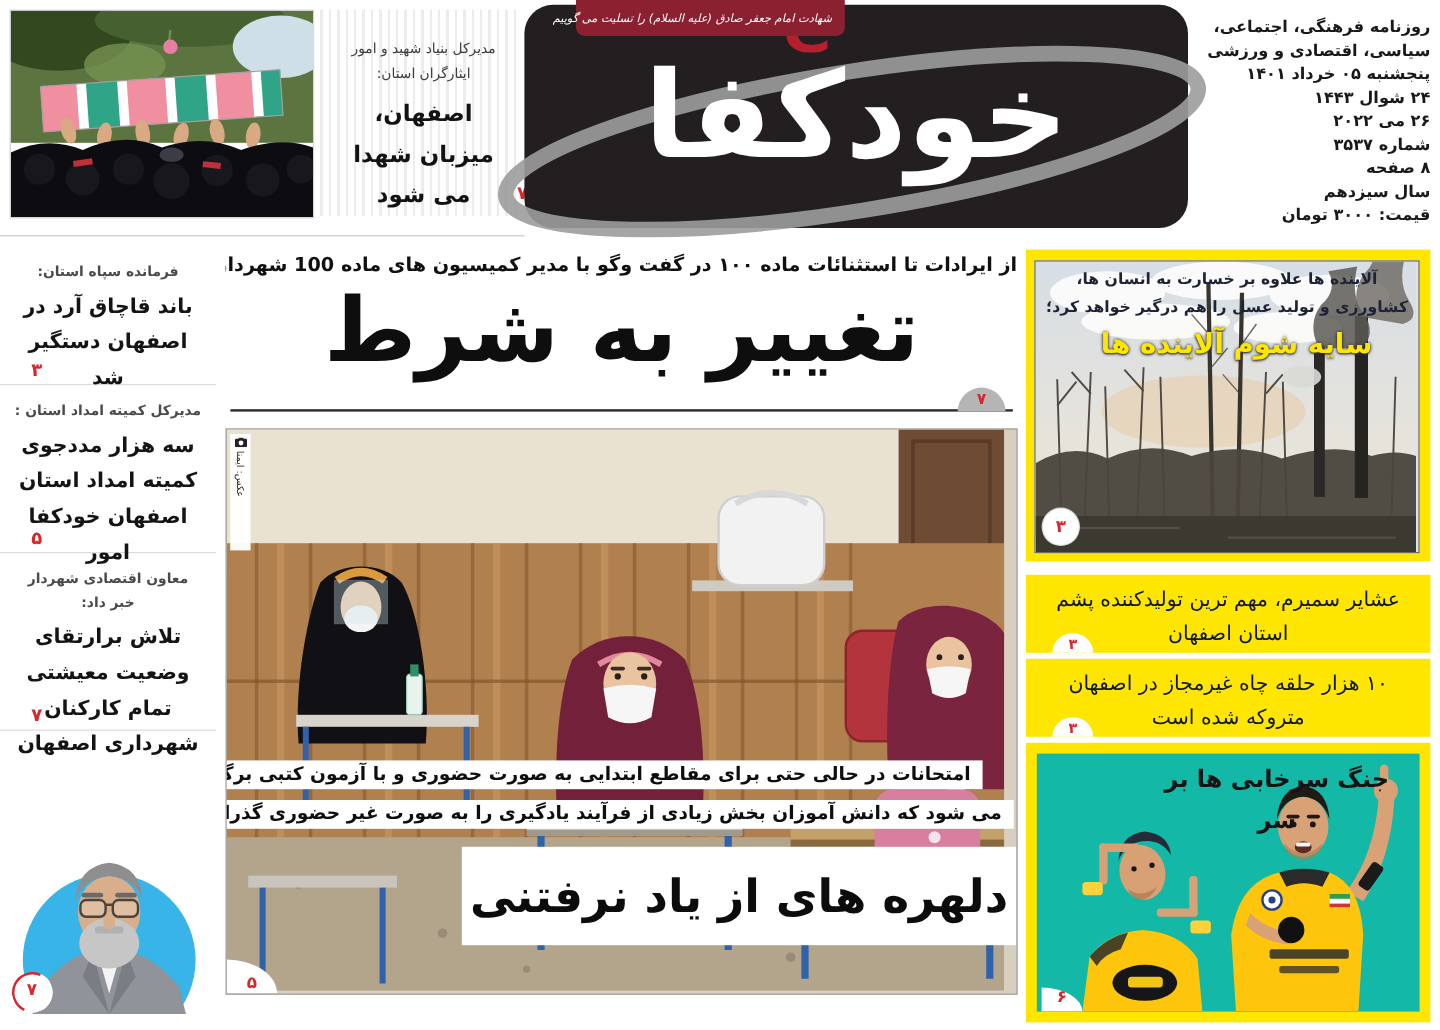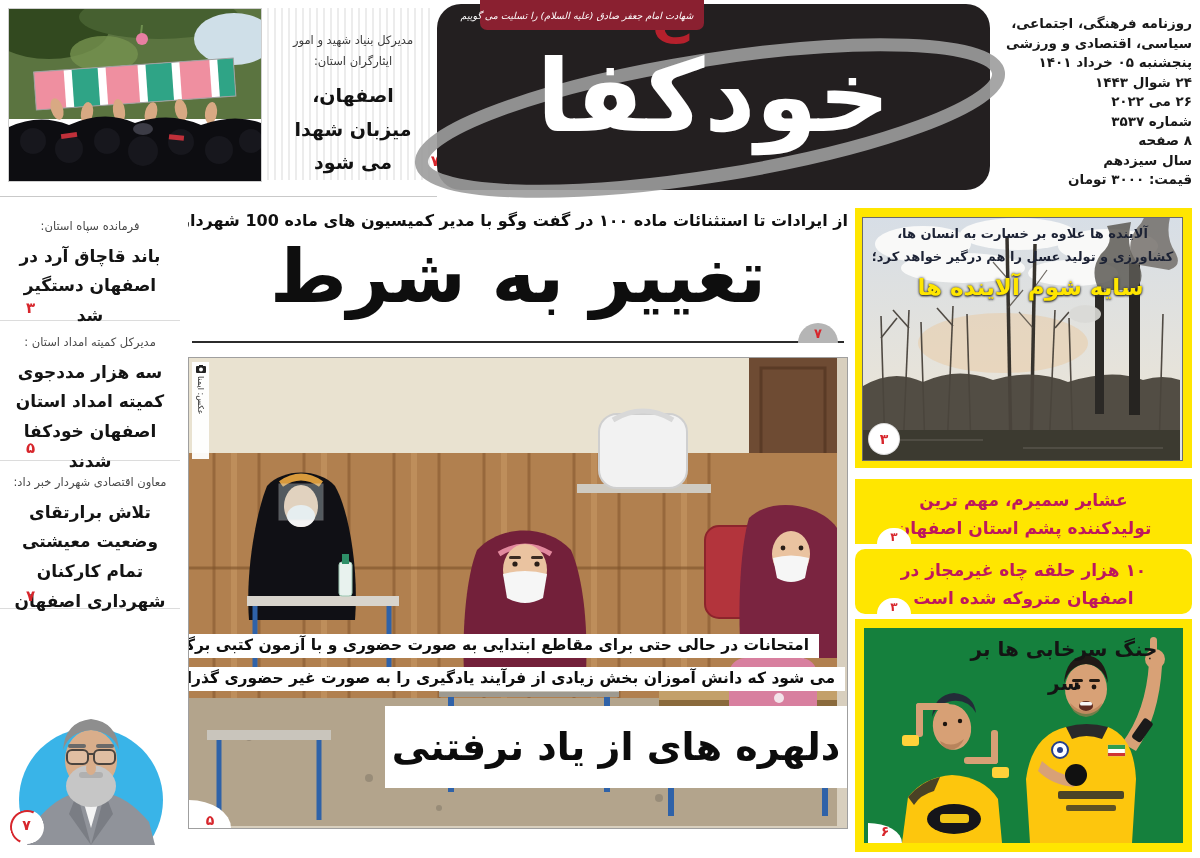--- a/index.html
+++ b/index.html
@@ -25,21 +25,21 @@
   .banner-text{left:452px;top:4px;width:250px;height:24px;z-index:5;color:#fff;font-size:9.5px;
                text-align:center;line-height:24px;font-style:italic;}
 
   .info{right:8px;top:14px;width:200px;text-align:right;font-size:13.5px;font-weight:bold;
         line-height:19.5px;color:#191919;}
   .top-rule{left:0;top:196px;width:437px;height:1px;background:#c9c9c9;}
 
   
   .s-item{left:0;width:180px;text-align:center;border-bottom:1px solid #dcdcdc;}
   .s-item.noline{border-bottom:none;}
-  .s-kicker{margin-top:12px;padding:0 12px;font-size:11.5px;color:#4a4a4a;line-height:1.7;}
+  .s-kicker{margin-top:12px;padding:0 12px;font-size:11.5px;color:#4a4a4a;line-height:1.7;font-weight:bold;}
   .s-head{margin-top:5px;padding:0 9px;font-size:17px;font-weight:bold;color:#141414;line-height:1.75;}
   .s-num{position:absolute;bottom:3px;left:26px;color:#d7262c;font-weight:bold;font-size:15px;}
   .portrait{left:5px;top:702px;width:170px;height:143px;}
   .p-badge{left:10px;top:810px;width:30px;height:30px;border-radius:50%;background:#fff;
            border:2px solid #fff;border-top-color:#d7262c;border-left-color:#d7262c;
            transform:rotate(-20deg);text-align:center;line-height:26px;
            font-size:14px;font-weight:bold;color:#d7262c;z-index:5;}
   .p-badge span{display:inline-block;transform:rotate(20deg);}
 
   
@@ -74,27 +74,27 @@
   .poll-inner{position:relative;width:100%;height:100%;border:1px solid #6b6b6b;overflow:hidden;background:#dfe3e8;}
   .poll-kicker{position:absolute;top:5px;left:4px;right:4px;text-align:center;font-size:13px;
                font-weight:bold;color:#1d2335;line-height:1.75;z-index:5;}
   .poll-head{position:absolute;top:56px;left:0;right:0;text-align:center;font-size:23px;font-weight:bold;
              color:#ffe600;text-shadow:0 0 3px #383838,0 1px 2px #222;z-index:5;padding-left:16px;}
   .circle-num{position:absolute;bottom:6px;left:6px;width:30px;height:30px;border-radius:50%;
               background:#fff;text-align:center;line-height:30px;font-size:14px;font-weight:bold;
               color:#d7262c;z-index:5;box-shadow:0 0 0 1px #ddd;}
   .ybox{left:855px;width:337px;background:#ffe600;text-align:center;box-sizing:border-box;}
   .ybox1{top:479px;height:65px;}
-  .ybox2{top:549px;height:65px;border-radius:10px;}
-  .y-head{padding:7px 20px 0;font-size:17px;font-weight:bold;color:#be185d;line-height:1.65;}
+  .ybox2{top:549px;height:65px;}
+  .y-head{padding:7px 20px 0;font-size:17px;font-weight:normal;color:#0f172a;line-height:1.65;}
   .y-num{position:absolute;bottom:0;left:22px;width:34px;height:16px;background:#fff;
          border-radius:17px 17px 0 0;text-align:center;font-size:12px;font-weight:bold;
          color:#d7262c;line-height:18px;}
   .football{top:619px;height:233px;}
-  .fb-inner{position:relative;width:100%;height:100%;background:#15803d;overflow:hidden;text-decoration:underline;}
+  .fb-inner{position:relative;width:100%;height:100%;background:#14b8a6;overflow:hidden;text-decoration:underline;}
   .fb-head{position:absolute;top:4px;right:14px;width:210px;text-align:center;font-size:20px;
            font-weight:bold;color:#141414;line-height:1.7;z-index:5;}
   .fb-num{position:absolute;bottom:0;left:4px;width:34px;height:20px;background:#fff;
           border-top-right-radius:100% 100%;text-align:center;font-size:14px;font-weight:bold;
           color:#d7262c;z-index:5;}
 </style>
 </head>
 <body>
 
 <div class="page">
@@ -173,21 +173,21 @@
 
   <div class="abs top-rule"></div>
 
   <div class="abs s-item" style="top:205px;height:115px;">
     <div class="s-kicker">فرمانده سپاه استان:</div>
     <div class="s-head">باند قاچاق آرد در اصفهان دستگیر شد</div>
     <div class="s-num">۳</div>
   </div>
   <div class="abs s-item" style="top:321px;height:139px;">
     <div class="s-kicker">مدیرکل کمیته امداد استان :</div>
-    <div class="s-head">سه هزار مددجوی کمیته امداد استان اصفهان خودکفا شدند</div>
+    <div class="s-head">سه هزار مددجوی کمیته امداد استان اصفهان خودکفا امور</div>
     <div class="s-num">۵</div>
   </div>
   <div class="abs s-item" style="top:461px;height:147px;">
     <div class="s-kicker">معاون اقتصادی شهردار خبر داد:</div>
     <div class="s-head">تلاش برارتقای وضعیت معیشتی تمام کارکنان شهرداری اصفهان</div>
     <div class="s-num">۷</div>
   </div>
 
   <div class="abs portrait">
     <svg width="170" height="143" viewBox="0 0 170 143">

